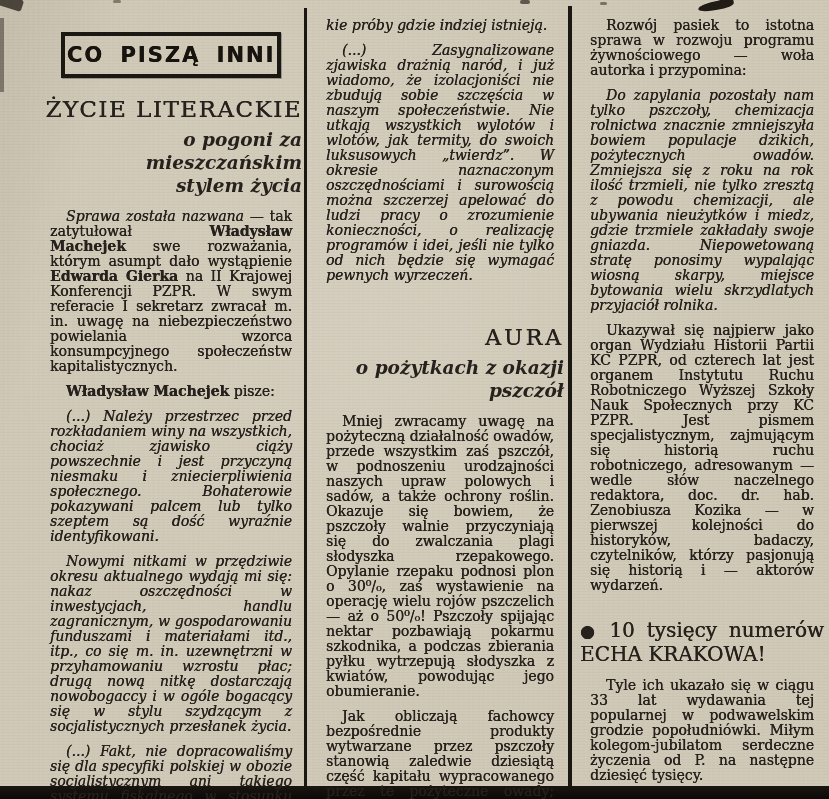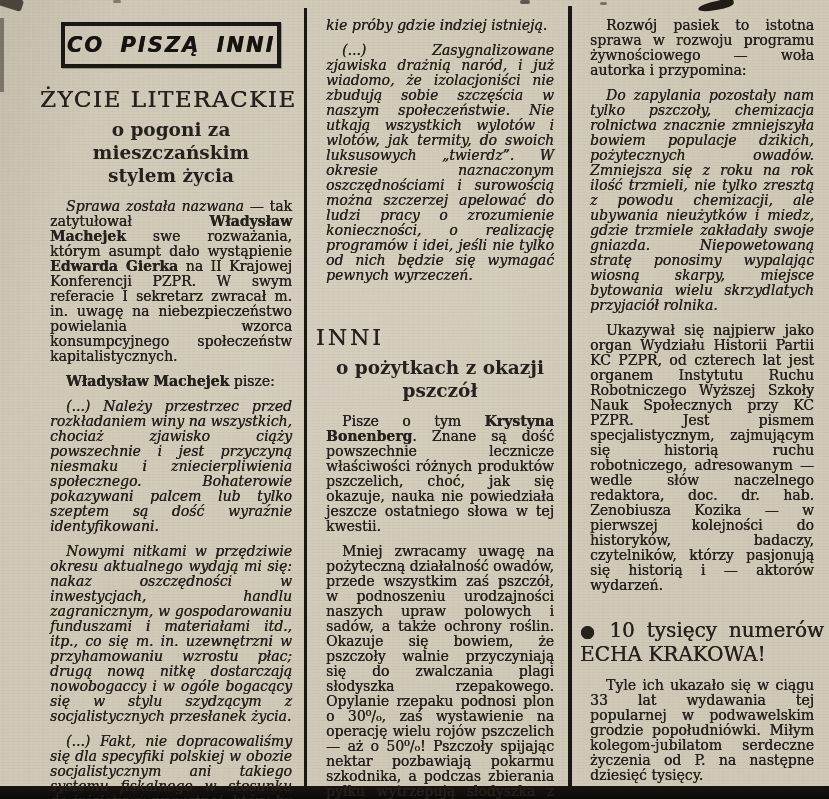--- a/index.html
+++ b/index.html
@@ -27,42 +27,41 @@
   .col-3{left:580px;width:244px;}
   
   .rule{position:absolute;background:var(--rule,#1b1713);}
   .rule-1{left:304px;top:8px;width:3px;height:778px;}
   .rule-2{left:568px;top:6px;width:4px;height:780px;}
   
   .bottom-bar{position:absolute;left:0;top:786px;width:829px;height:13px;
     background:linear-gradient(#1a150f,#0b0a09);}
   
   .masthead{
-    width:212px;height:38px;margin:6px auto 18px auto;
+    width:212px;height:38px;margin:16px auto 18px auto;
     border:4px solid var(--rule,#1b1713);
     display:flex;align-items:center;justify-content:center;
     box-shadow:1px 1px 0 rgba(0,0,0,.25);
-    font-style:italic;
   }
   .masthead-title{
     font-family:"DejaVu Sans", sans-serif;
     font-weight:bold;font-size:21px;letter-spacing:2px;word-spacing:7px;
     white-space:nowrap;color:#17130e;
     text-shadow:.4px 0 0 currentColor;
   }
   
   .art-title{
-    margin:0 0 6px 0;text-align:left;font-weight:normal;
+    margin:0 0 6px 0;text-align:right;font-weight:normal;
     font-size:23px;letter-spacing:1.5px;
     text-shadow:.35px 0 0 currentColor;
   }
   .art-title.aura{margin-top:42px;font-size:22px;letter-spacing:3px;}
   .art-sub{
-    margin:0 0 12px 0;text-align:center;font-weight:bold;
-    font-size:18.5px;line-height:23px;white-space:pre-line;
+    margin:0 0 12px 0;text-align:right;font-weight:bold;
+    font-size:18.5px;line-height:23px;white-space:pre-line;font-style:italic;
   }
   .bullet-head{
     margin:26px 0 12px 0;font-weight:normal;
     font-size:20px;line-height:23px;text-align:justify;
     text-shadow:.35px 0 0 currentColor;
   }
   .bullet-head + .body + .bullet-head{margin-top:16px;margin-left:8px;}
   .bullet-head .bullet{font-size:17px;margin-right:9px;}
   
   .body p{
@@ -115,25 +114,24 @@
         <p class="q"><span>Nowymi nitkami w przędziwie okresu aktualnego wydają mi się: nakaz oszczędności w inwestycjach, handlu zagranicznym, w gospodarowaniu funduszami i materiałami itd., itp., co się m. in. uzewnętrzni w przyhamowaniu wzrostu płac; drugą nową nitkę dostarczają nowobogaccy i w ogóle bogacący się w stylu szydzącym z socjalistycznych przesłanek życia.</span></p>
         <p class="q"><span>(...) Fakt, nie dopracowaliśmy się dla specyfiki polskiej w obozie socjalistycznym ani takiego systemu fiskalnego w stosunku do inicjatywy prywatnej, który by nie pozwalał na zarzynanie kury dającej jajka, ale równocześnie zapobiegającego bałaganowi — ani nie określiliśmy maksimum w sektorze państwowym i społecznym, ani granic rozpiętości między „dołem” i „górą”. Ta-</span></p>
       </div>
   </div>
 
   <div class="col col-2">
     <div class="body">
         <p class="q ni"><span>kie próby gdzie indziej istnieją.</span></p>
         <p class="q"><span>(...) Zasygnalizowane zjawiska drażnią naród, i już wiadomo, że izolacjoniści nie zbudują sobie szczęścia w naszym społeczeństwie. Nie utkają wszystkich wylotów i wlotów, jak termity, do swoich luksusowych „twierdz”. W okresie naznaczonym oszczędnościami i surowością można szczerzej apelować do ludzi pracy o zrozumienie konieczności, o realizację programów i idei, jeśli nie tylko od nich będzie się wymagać pewnych wyrzeczeń.</span></p>
       </div>
-    <h2 class="art-title aura">INNI</h2>
+    <h2 class="art-title aura">AURA</h2>
     <h3 class="art-sub">o pożytkach z okazji
 pszczół</h3>
     <div class="body">
-        <p><span>Pisze o tym </span><span class="b">Krystyna Bonenberg</span><span>. Znane są dość powszechnie lecznicze właściwości różnych produktów pszczelich, choć, jak się okazuje, nauka nie powiedziała jeszcze ostatniego słowa w tej kwestii.</span></p>
         <p><span>Mniej zwracamy uwagę na pożyteczną działalność owadów, przede wszystkim zaś pszczół, w podnoszeniu urodzajności naszych upraw polowych i sadów, a także ochrony roślin. Okazuje się bowiem, że pszczoły walnie przyczyniają się do zwalczania plagi słodyszka rzepakowego. Opylanie rzepaku podnosi plon o 30⁰/₀, zaś wystawienie na operację wielu rojów pszczelich — aż o 50⁰/₀! Pszczoły spijając nektar pozbawiają pokarmu szkodnika, a podczas zbierania pyłku wytrzepują słodyszka z kwiatów, powodując jego obumieranie.</span></p>
         <p><span>Jak obliczają fachowcy bezpośrednie produkty wytwarzane przez pszczoły stanowią zaledwie dziesiątą część kapitału wypracowanego przez te pożyteczne owady; reszta to efekty zapylania roślin, co wyraża się</span></p>
       </div>
   </div>
 
   <div class="col col-3">
     <div class="body">
         <p><span>Rozwój pasiek to istotna sprawa w rozwoju programu żywnościowego — woła autorka i przypomina:</span></p>
         <p class="q"><span>Do zapylania pozostały nam tylko pszczoły, chemizacja rolnictwa znacznie zmniejszyła bowiem populacje dzikich, pożytecznych owadów. Zmniejsza się z roku na rok ilość trzmieli, nie tylko zresztą z powodu chemizacji, ale ubywania nieużytków i miedz, gdzie trzmiele zakładały swoje gniazda. Niepowetowaną stratę ponosimy wypalając wiosną skarpy, miejsce bytowania wielu skrzydlatych przyjaciół rolnika.</span></p>
       </div>

